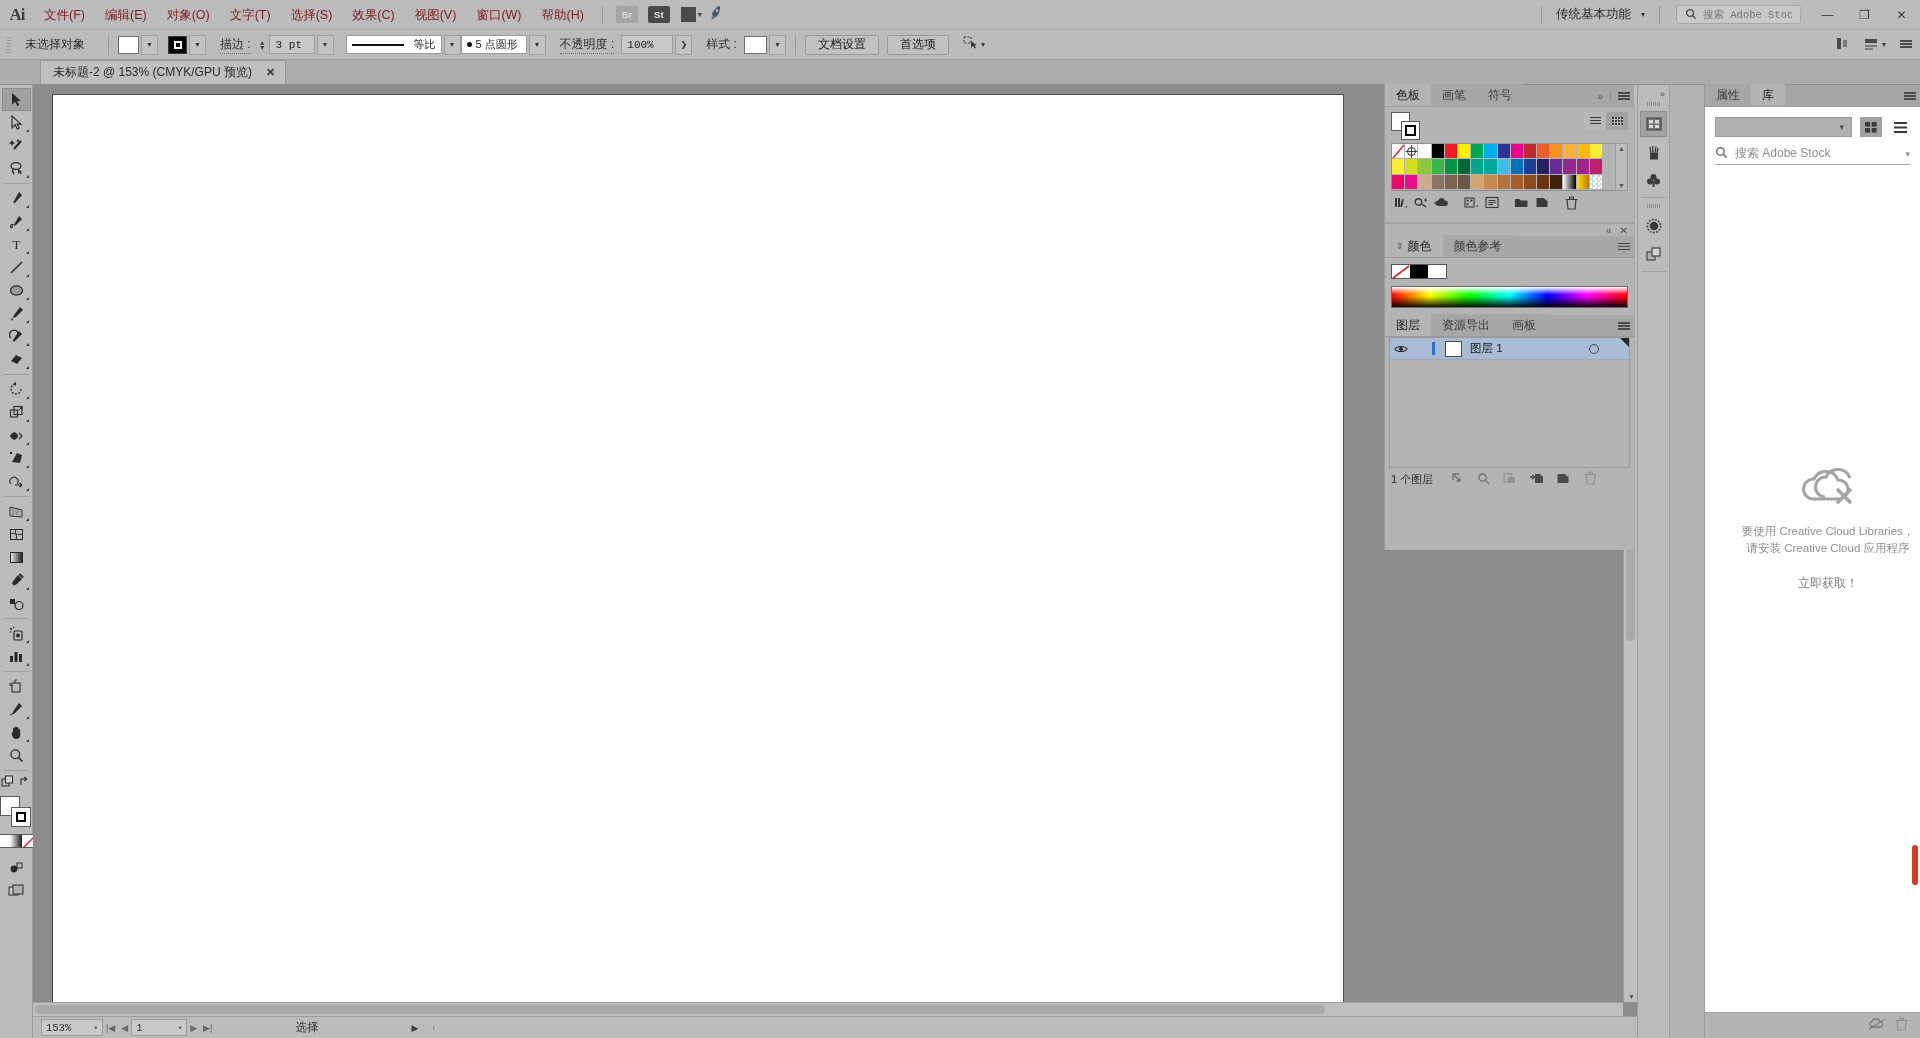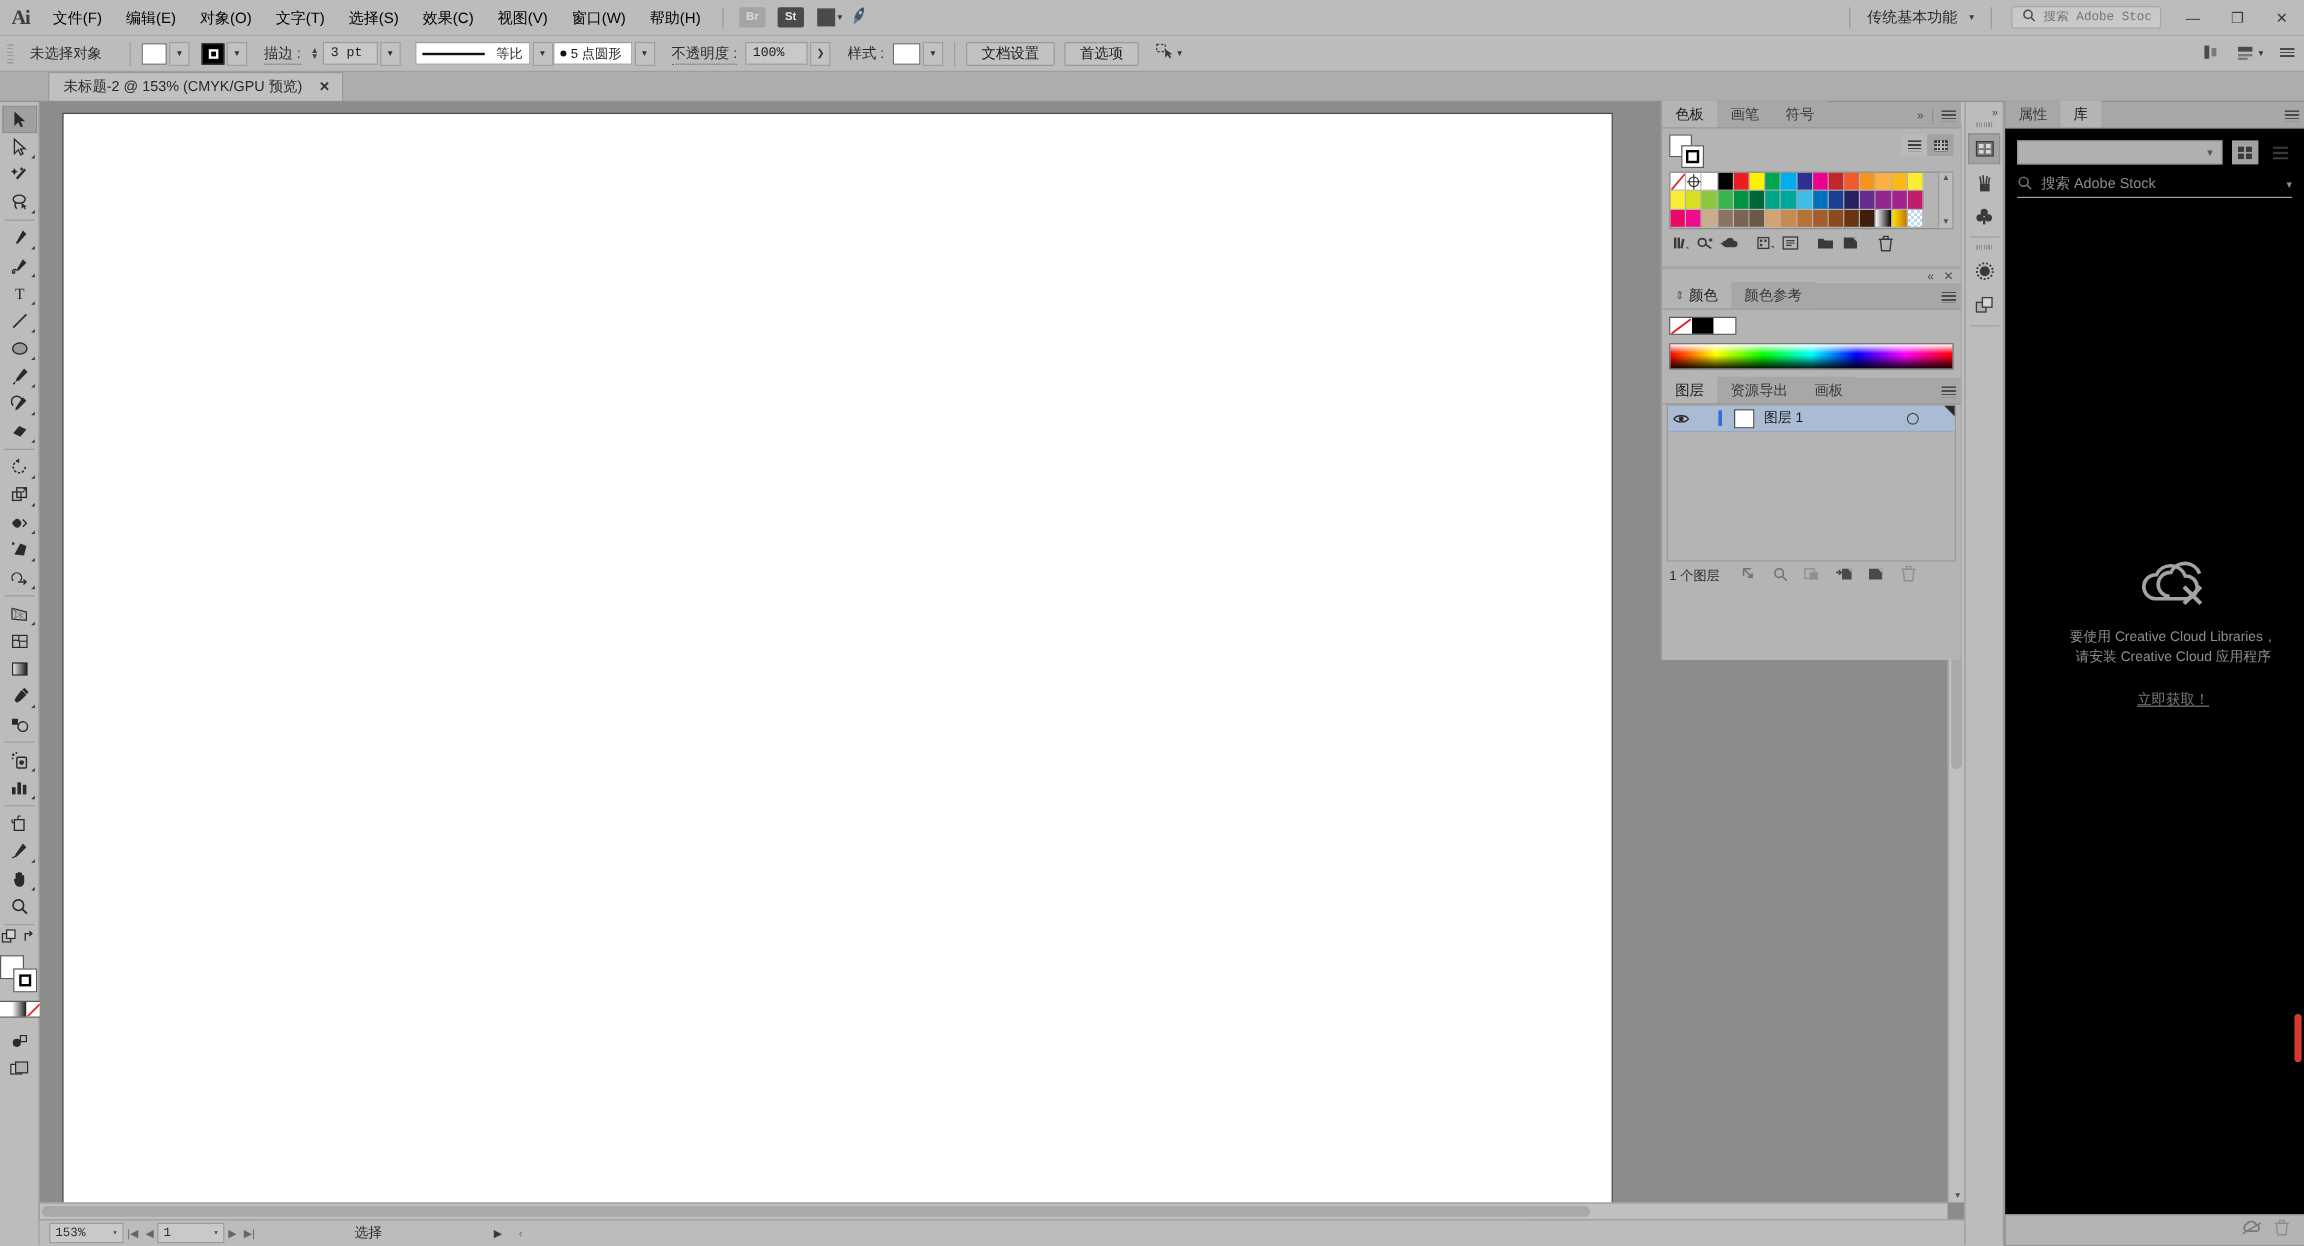--- a/index.html
+++ b/index.html
@@ -17,21 +17,21 @@
     position: absolute; left: 0; top: 0; width: 1920px; height: 30px;
     background: #bcbcbc; display: flex; align-items: center;
     border-bottom: 1px solid #a8a8a8;
   }
   .ai-logo {
     width: 34px; height: 30px; display: flex; align-items: center; justify-content: center;
     font-family: "Liberation Serif", serif; font-weight: bold; font-size: 17px; color: #3d3d3d;
     letter-spacing: -1px;
   }
   .menu-item {
-    padding: 0 10px; height: 30px; line-height: 30px; font-size: 12.5px; color: #000000;
+    padding: 0 10px; height: 30px; line-height: 30px; font-size: 12.5px; color: #7f1d1d;
     cursor: default; white-space: nowrap;
   }
   .menu-sep { width: 1px; height: 18px; background: #9a9a9a; margin: 0 8px; }
   .mb-icon {
     width: 22px; height: 17px; margin: 0 5px; display: flex; align-items: center; justify-content: center;
     font-size: 9.5px; font-weight: bold; border-radius: 2px; font-family: "Liberation Sans", sans-serif;
   }
   .mb-br { background: #a4a4a4; color: #dcdcdc; }
   .mb-st { background: #4a4a4a; color: #e8e8e8; }
   .mb-sq { background: #4a4a4a; width: 15px; height: 15px; }
@@ -282,21 +282,21 @@
   .layers-body { background: #b4b4b4; border: 1px solid #9a9a9a; height: 131px; overflow: hidden; margin: 0 4px; }
   .layers-foot { display:flex; align-items:center; gap:4px; padding: 3px 6px; font-size: 11px; color: #2c2c2c; }
   .lib-search {
     margin: 10px 10px 0; height: 20px; background: #b0b0b0; border: 1px solid #9a9a9a;
     display:flex;align-items:center;justify-content:space-between;padding:0 7px;font-size:11px;color:#555;
   }
   .lib-stock { margin: 6px 10px 0; height: 22px; display:flex;align-items:center;gap:7px;
     border-bottom: 1px solid #a3a3a3; font-size: 12px; color: #8d8d8d; }
   .lib-empty { position:absolute; left:0; right:0; top: 380px; text-align:center;padding-left:31px; }
   .lib-empty .msg { font-size: 11.5px; color: #8e8e8e; line-height: 17px; }
-  .lib-empty .link { margin-top: 18px; font-size: 12px; color: #7a7a7a; text-decoration: underline; cursor: default; }
+  .lib-empty .link { margin-top: 18px; font-size: 12px; color: #7a7a7a; cursor: default; }
   .cloudicon { margin: 0 auto 16px; width: 66px; height: 42px; position: relative; }
 
   .lib-foot { position:absolute; bottom:0; left:0; right:0; height: 26px; background: #b4b4b4;
     border-top: 1px solid #a3a3a3; display:flex; align-items:center; justify-content:flex-end; gap:10px; padding-right:12px; }
 
   .red-marker { position: absolute; right: 2px; top: 760px; width: 6px; height: 40px; background: #d23b2a; border-radius: 3px; }
 </style>
 </head>
 <body>
 
@@ -1003,21 +1003,21 @@
         <span style="margin-left:10px;">
           <svg width="13" height="14" viewBox="0 0 13 14">
               <path d="M2 3.5 L11 3.5 L10 13 L3 13 Z" fill="none" stroke="#8e8e8e" stroke-width="1.2"></path>
               <path d="M0.6 3.5 L12.4 3.5 M4.6 1 L8.4 1 L8.4 3.4 L4.6 3.4 Z" stroke="#8e8e8e" stroke-width="1.2" fill="none"></path>
             </svg>
         </span>
       </div>
     </div>
   </div>
 
-  <div style="position:absolute;right:0;top:85px;width:250px;bottom:0;background:#000000;border-left:1px solid #9a9a9a;">
+  <div style="position:absolute;right:0;top:85px;width:216px;bottom:0;background:#ffffff;border-left:1px solid #9a9a9a;">
     <div class="panel-tabs">
       <div class="ptab">属性</div>
       <div class="ptab active">库</div>
       <div class="ptab-right">
         <span class="burger"></span>
       </div>
     </div>
 
     <div style="display:flex;align-items:center;gap:8px;padding:10px 10px 0;">
       <div class="lib-search" style="flex:1;margin:0;">

